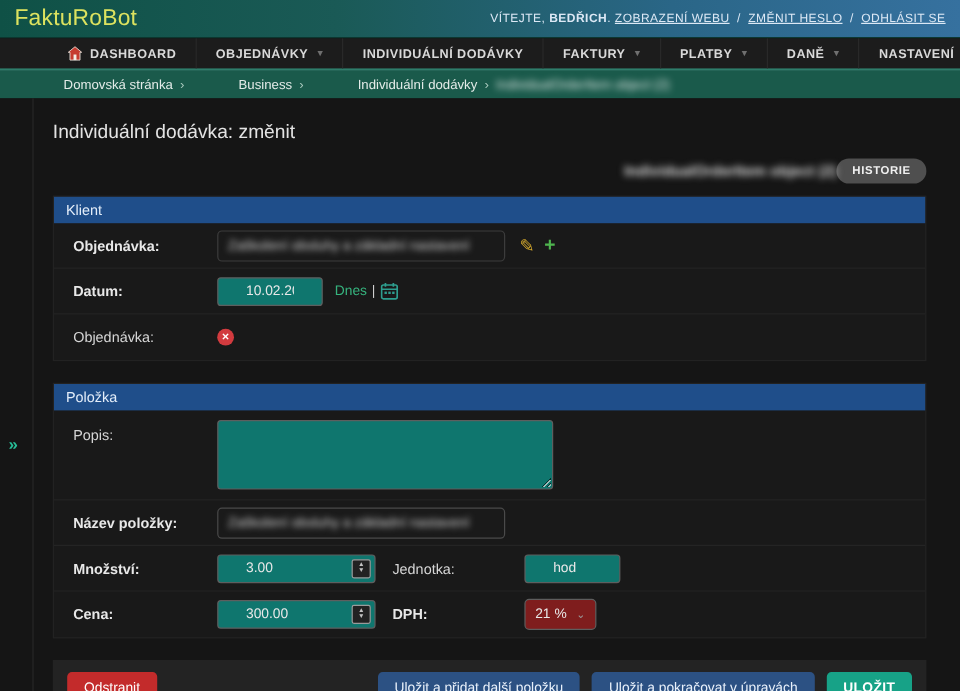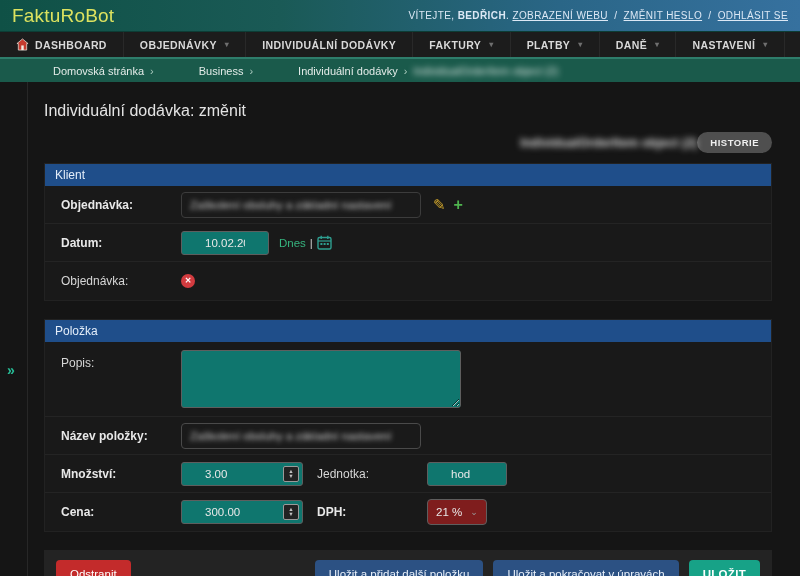--- a/index.html
+++ b/index.html
@@ -9,21 +9,21 @@
   
   .hdr { height:32px; background:linear-gradient(90deg,#0f5146 0%,#1a5a56 35%,#2a6687 70%,#36719f 100%);
     display:flex; align-items:center; justify-content:space-between; padding:0 12px; border-bottom:1px solid #0c3d35;}
   .logo { color:#dce25f; font-size:19px; letter-spacing:.2px; }
   .usertools { font-size:10px; color:#dce8f5; letter-spacing:.4px; }
   .usertools b { font-weight:bold; }
   .usertools a { color:#dce8f5; text-decoration:underline; cursor:pointer; }
   .usertools .sep { text-decoration:none; margin:0 3px; }
 
   
-  .nav { height:27px; background:#1c1c1c; display:flex; align-items:stretch; border-bottom:2px solid #2e7d6b; }
+  .nav { height:27px; background:#1c1c1c; display:flex; align-items:stretch; border-bottom:2px solid #2e7d6b;padding-left:40px; }
   .nav-item { display:flex; align-items:center; gap:6px; padding:0 16px; border-right:1px solid #292929;
     color:#d9d9d9; font-size:10.5px; font-weight:bold; letter-spacing:.4px; cursor:pointer; white-space:nowrap; }
   .caret { color:#6f6f6f; font-size:8px; margin-left:2px; }
   .home-ic { width:13px; height:13px; display:inline-block; }
 
   
   .crumbs { height:23px; background:#1a5a4b; display:flex; align-items:center; padding:0 14px;
     font-size:11px; color:#e3ebe8; gap:6px; }
   .crumbs a { color:#e3ebe8; text-decoration:none; cursor:pointer;margin-left:39px; }
   .crumbs .csep { color:#a9cabe; }
@@ -49,21 +49,21 @@
   .frow.top { align-items:flex-start; padding-top:8px; padding-bottom:8px; }
   .flabel { width:120px; flex:none; color:#e8e8e8; font-size:12px; font-weight:bold; }
   .flabel.plain { font-weight:normal; color:#d6d6d6; }
   .flabel2 { width:110px; flex:none; color:#e8e8e8; font-size:12px; font-weight:bold; margin-left:14px; }
   .flabel2.plain { font-weight:normal; color:#d6d6d6; }
 
   .tinput { background:#0f766e; border:1px solid #5e5e5e; border-radius:3px; color:#e8e8e8;
     font-size:11.5px; padding:3px 23px; height:24px; font-family:"Liberation Sans",sans-serif; }
   .fake-select { display:flex; align-items:center; width:240px; height:26px; background:#1a1a1a;
     border:1px solid #3c3c3c; border-radius:4px; padding:0 8px; color:#cfcfcf; font-size:11.5px; cursor:pointer; overflow:hidden;}
-  .numwrap { position:relative; width:122px;border-radius:11px; }
+  .numwrap { position:relative; width:132px;border-radius:11px; }
   .numwrap .tinput { width:100%; padding-right:24px; }
   .spin { position:absolute; right:4px; top:4px; width:16px; height:16px; border:1px solid #9a9a9a;
     border-radius:2px; display:flex; flex-direction:column; align-items:center; justify-content:center;
     color:#c4c4c4; font-size:5.5px; line-height:5px; cursor:pointer; background:#222; }
   .sel { display:inline-flex; align-items:center; gap:8px; background:#7f1d1d; border:1px solid #5e5e5e;
     border-radius:4px; height:26px; padding:0 8px; color:#e8e8e8; font-size:11.5px; cursor:pointer; }
   .sel .chev { color:#9a9a9a; font-size:9px; }
   textarea.tinput { width:280px; height:58px; resize:both; }
 
   .icon-edit { color:#d1a62c; font-size:15px; margin-left:12px; cursor:pointer; }

